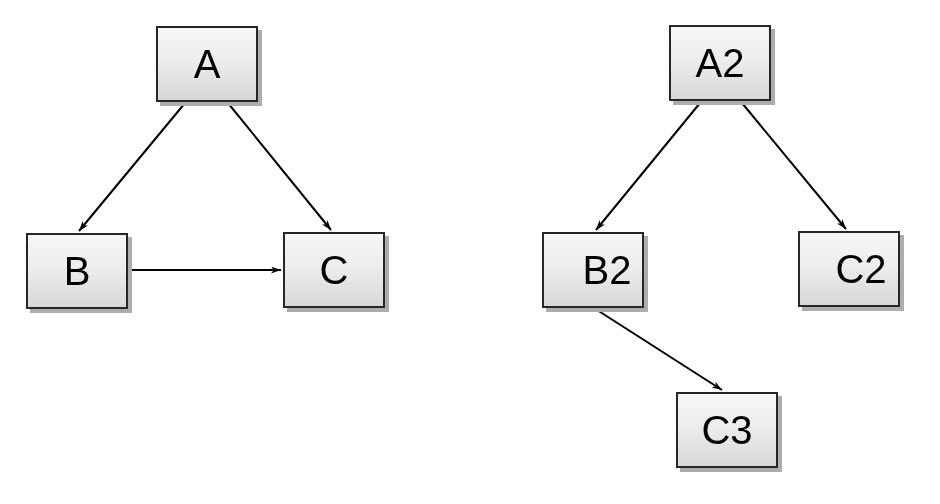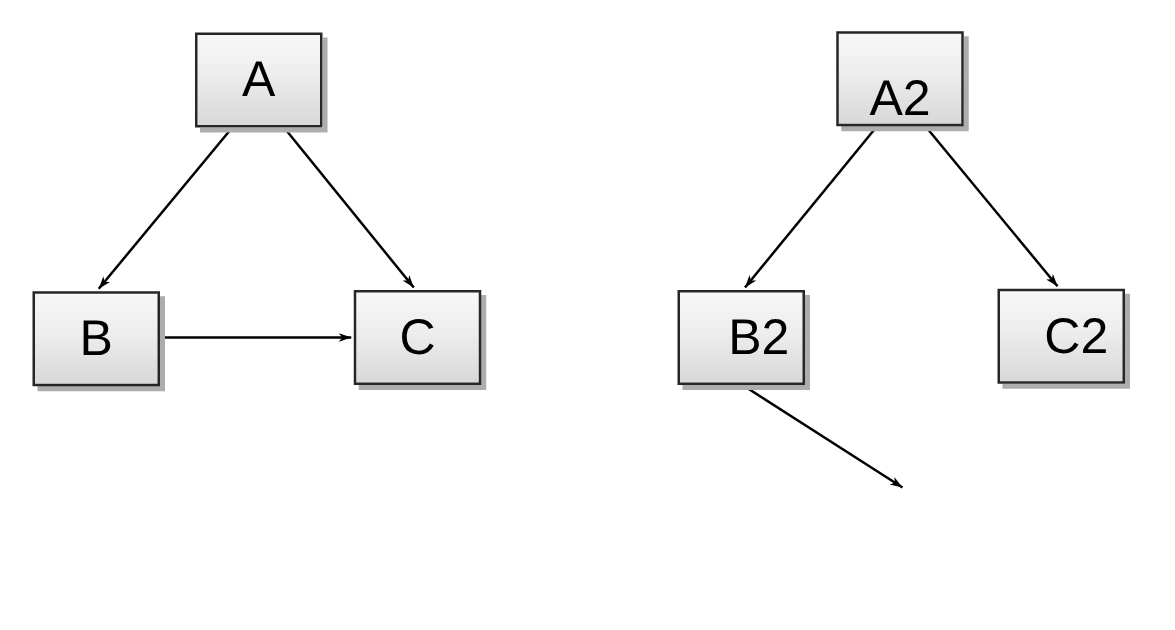--- a/index.html
+++ b/index.html
@@ -42,21 +42,21 @@
   }
   .edge {
     stroke: #000000;
     stroke-width: 2;
     fill: none;
   }
   
   .node-a  { left: 156px; top: 26px;  }
   .node-b  { left: 26px;  top: 233px; }
   .node-c  { left: 283px; top: 232px; }
-  .node-a2 { left: 669px; top: 25px; align-items: flex-end;  }
+  .node-a2 { left: 669px; top: 25px;  }
   .node-b2 { left: 542px; top: 232px; padding-left: 28px; }
   .node-c2 { left: 798px; top: 231px; padding-left: 24px; }
   .node-c3 { left: 676px; top: 392px; }
 </style>
 </head>
 <body>
 
 <div class="canvas">
 
   <svg class="edges-layer" viewBox="0 0 940 504" xmlns="http://www.w3.org/2000/svg">
@@ -84,14 +84,17 @@
   </div>
   <div class="node node-a2">
     <span class="node-label">A2</span>
   </div>
   <div class="node node-b2">
     <span class="node-label">B2</span>
   </div>
   <div class="node node-c2">
     <span class="node-label">C2</span>
   </div>
+  <div class="node node-c3">
+    <span class="node-label">C3</span>
+  </div>
 
 </div>
 
 </body></html>

